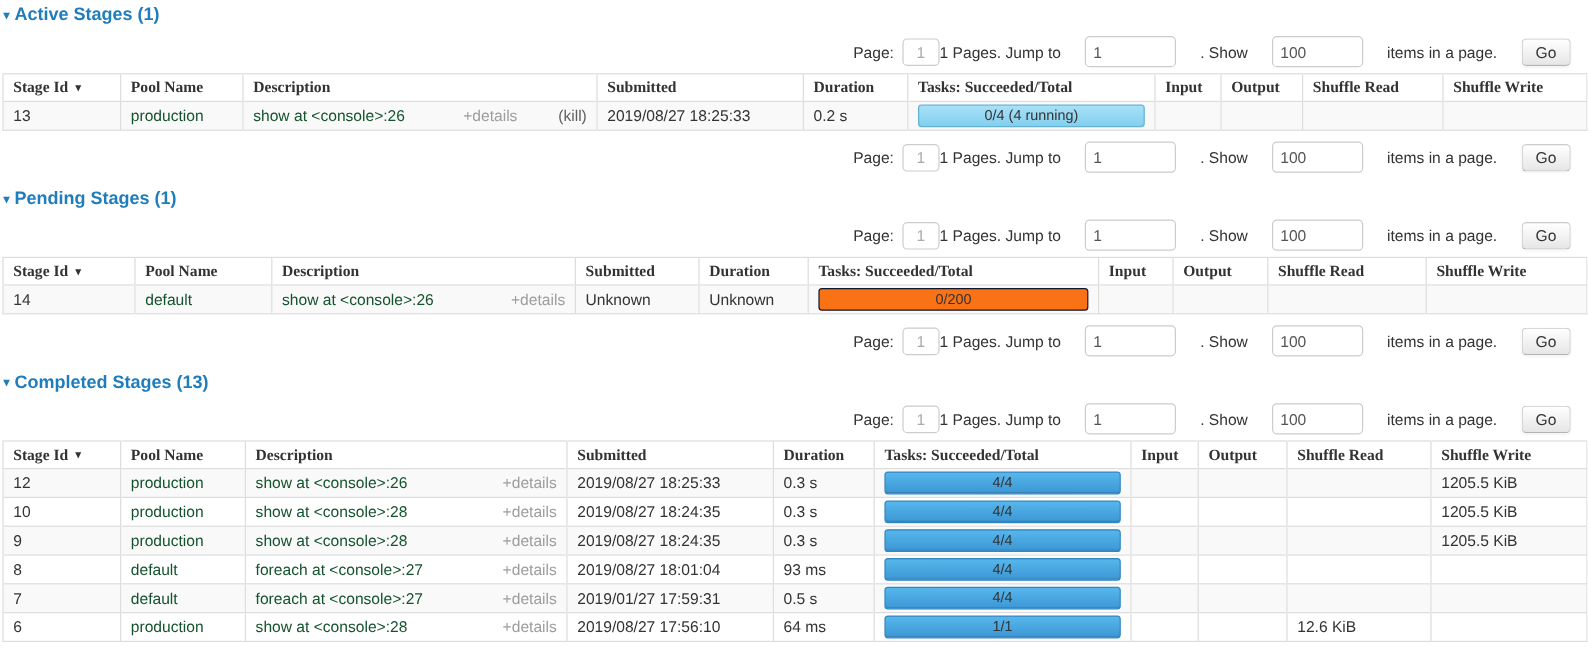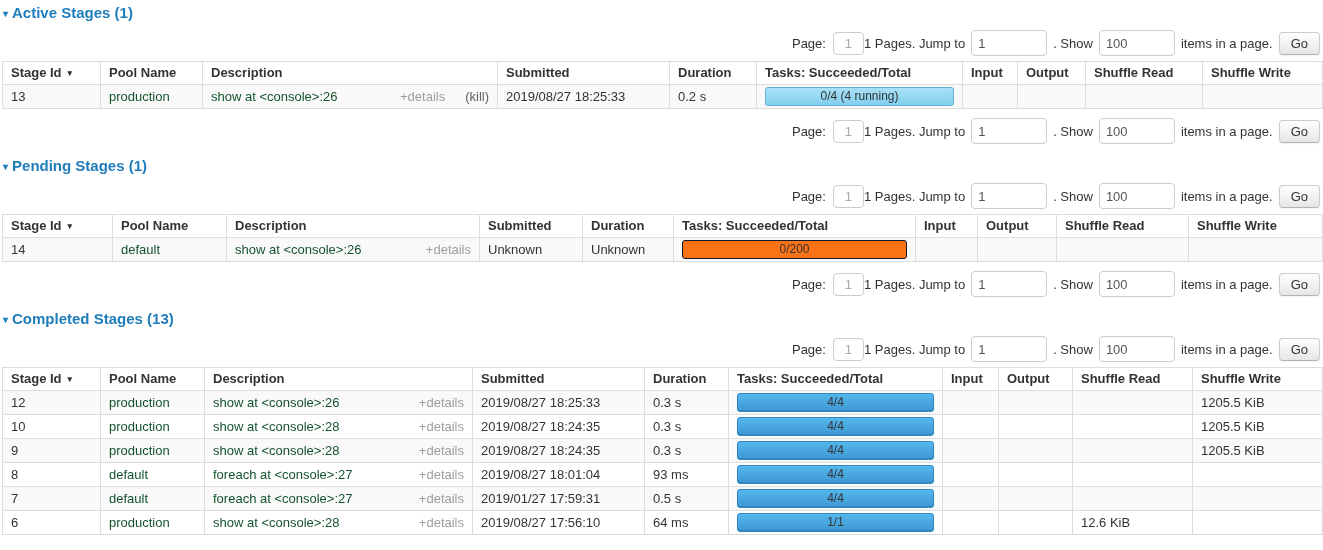--- a/index.html
+++ b/index.html
@@ -25,21 +25,21 @@
   .section-title .tri { font-size: 10px; margin-right: 4px; vertical-align: 1px; }
 
   .pagerow {
     display: flex;
     justify-content: flex-end;
     align-items: center;
     margin: 9px 0 5px 0;
   }
   .pagerow .left, .pagerow .right { display: flex; align-items: center; }
   .pagerow .left  { gap: 7px; }
-  .pagerow .right { gap: 6px; padding-right: 2px; }
+  .pagerow .right { gap: 20px; padding-right: 13px; }
 
   input {
     font-family: inherit;
     font-size: 13px;
     border: 1px solid #ccc;
     border-radius: 4px;
     color: #555;
     padding: 2px 6px;
     outline: none;
   }
@@ -70,28 +70,28 @@
     border-top: 1px solid #ddd;
     padding: 3px 8px;
     text-align: left;
     font-size: 13px;
     line-height: 16px;
     white-space: nowrap;
     overflow: hidden;
     background: #fff;
   }
   th:first-child, td:first-child { border-left: none; }
-  th { font-weight: bold; color: #333; }
+  th { font-weight: bold; color: #333; font-family: Liberation Serif, serif; }
   tbody tr:nth-child(odd) td { background: #f9f9f9; }
   .sort-icon { font-size: 9px; margin-left: 6px; vertical-align: 1px; }
 
   a.link { color: #14532d; text-decoration: none; cursor: pointer; }
   .desc-right { float: right; }
   .details-link { color: #9d9d9d; text-decoration: none; cursor: pointer; }
-  .kill-link { color: #5f5f5f; text-decoration: none; cursor: pointer; margin-left: 20px; }
+  .kill-link { color: #5f5f5f; text-decoration: none; cursor: pointer; margin-left: 34px; }
 
   td.tasks-cell { padding: 2px 8px; }
   .bar {
     height: 19px;
     border-radius: 3px;
     text-align: center;
     font-size: 12px;
     line-height: 17px;
     color: #333;
     width: 100%;

